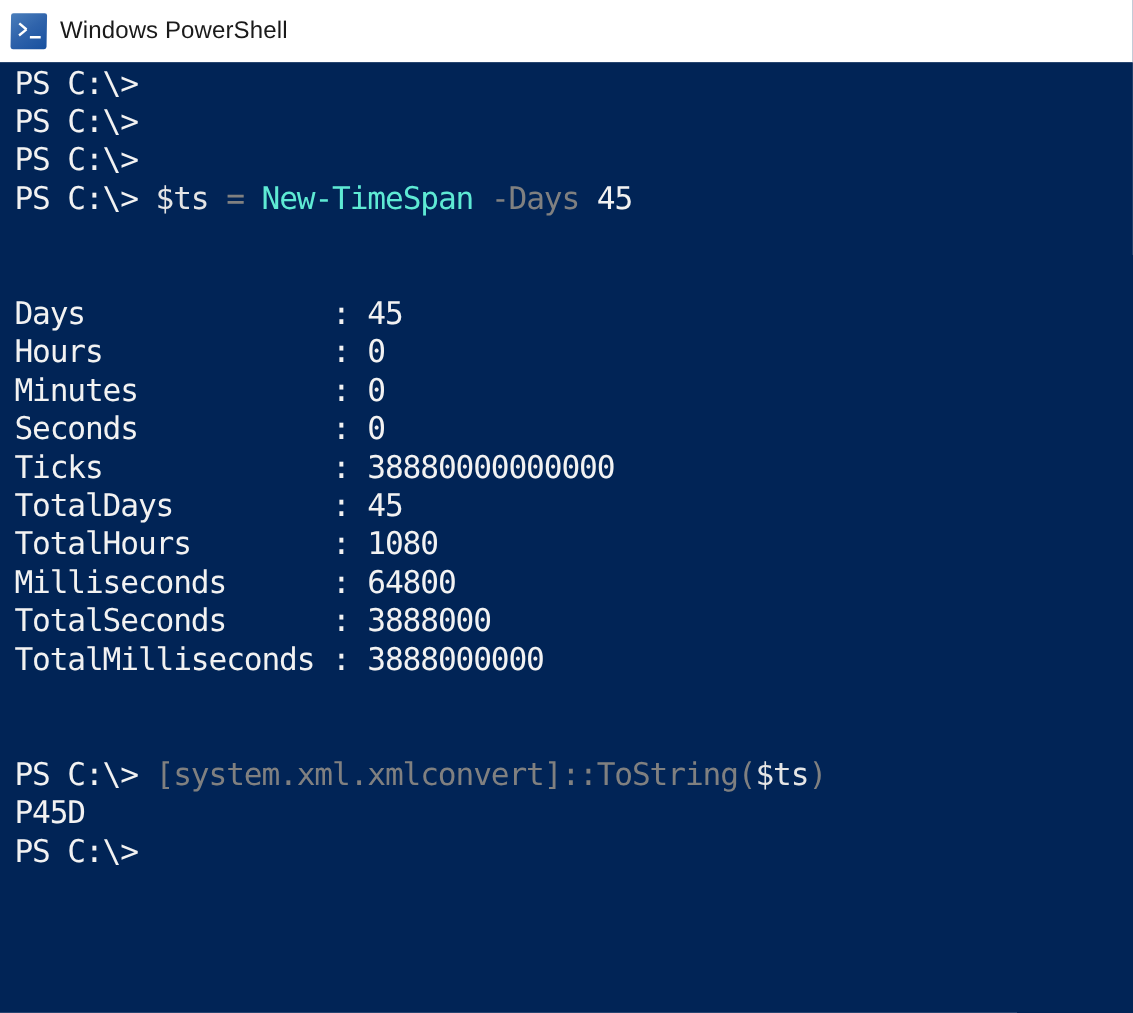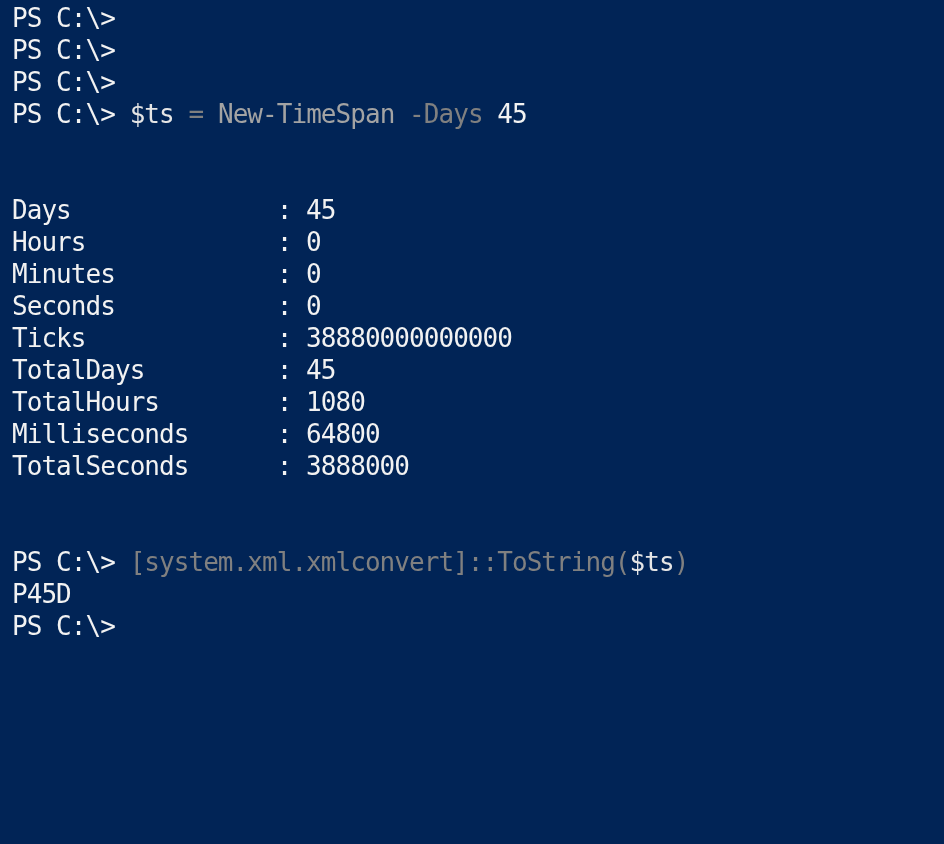--- a/index.html
+++ b/index.html
@@ -94,45 +94,53 @@
   }
   .line {
     height: 32px;
     white-space: pre;
   }
   .blank { height: 32px; }
 
   
   .tok-default { color: #f2f2f2; }
   .tok-var     { color: #e5e5e5; }
-  .tok-cmd     { color: #a3a3a3; margin-top: 16px; }
+  .tok-cmd     { color: #5eead4; margin-top: 16px; }
   .tok-gray    { color: #808080; }
 </style>
 </head>
 <body>
 
 <div class="window">
 
+  <div class="titlebar">
+    <div class="app-icon">
+      <div class="chev"></div>
+      <div class="ul"></div>
+    </div>
+    <div class="title-text">Windows PowerShell</div>
+  </div>
 
   <div class="console" id="console-body">
       <div class="line"><span class="tok-default">PS C:\&gt;</span></div>
       <div class="line"><span class="tok-default">PS C:\&gt;</span></div>
       <div class="line"><span class="tok-default">PS C:\&gt;</span></div>
       <div class="line"><span class="tok-default">PS C:\&gt; </span><span class="tok-var">$ts</span><span class="tok-default"> </span><span class="tok-gray">=</span><span class="tok-default"> </span><span class="tok-cmd">New-TimeSpan</span><span class="tok-default"> </span><span class="tok-gray">-Days</span><span class="tok-default"> </span><span class="tok-default">45</span></div>
       <div class="line blank"> </div>
       <div class="line blank"> </div>
       <div class="line"><span class="tok-default">Days              </span><span class="tok-default">: </span><span class="tok-default">45</span></div>
       <div class="line"><span class="tok-default">Hours             </span><span class="tok-default">: </span><span class="tok-default">0</span></div>
       <div class="line"><span class="tok-default">Minutes           </span><span class="tok-default">: </span><span class="tok-default">0</span></div>
       <div class="line"><span class="tok-default">Seconds           </span><span class="tok-default">: </span><span class="tok-default">0</span></div>
       <div class="line"><span class="tok-default">Ticks             </span><span class="tok-default">: </span><span class="tok-default">38880000000000</span></div>
       <div class="line"><span class="tok-default">TotalDays         </span><span class="tok-default">: </span><span class="tok-default">45</span></div>
       <div class="line"><span class="tok-default">TotalHours        </span><span class="tok-default">: </span><span class="tok-default">1080</span></div>
       <div class="line"><span class="tok-default">Milliseconds      </span><span class="tok-default">: </span><span class="tok-default">64800</span></div>
       <div class="line"><span class="tok-default">TotalSeconds      </span><span class="tok-default">: </span><span class="tok-default">3888000</span></div>
+      <div class="line"><span class="tok-default">TotalMilliseconds </span><span class="tok-default">: </span><span class="tok-default">3888000000</span></div>
       <div class="line blank"> </div>
       <div class="line blank"> </div>
       <div class="line"><span class="tok-default">PS C:\&gt; </span><span class="tok-gray">[system.xml.xmlconvert]::ToString(</span><span class="tok-var">$ts</span><span class="tok-gray">)</span></div>
       <div class="line"><span class="tok-default">P45D</span></div>
       <div class="line"><span class="tok-default">PS C:\&gt;</span></div>
     </div>
 
 </div>
 
 </body></html>

